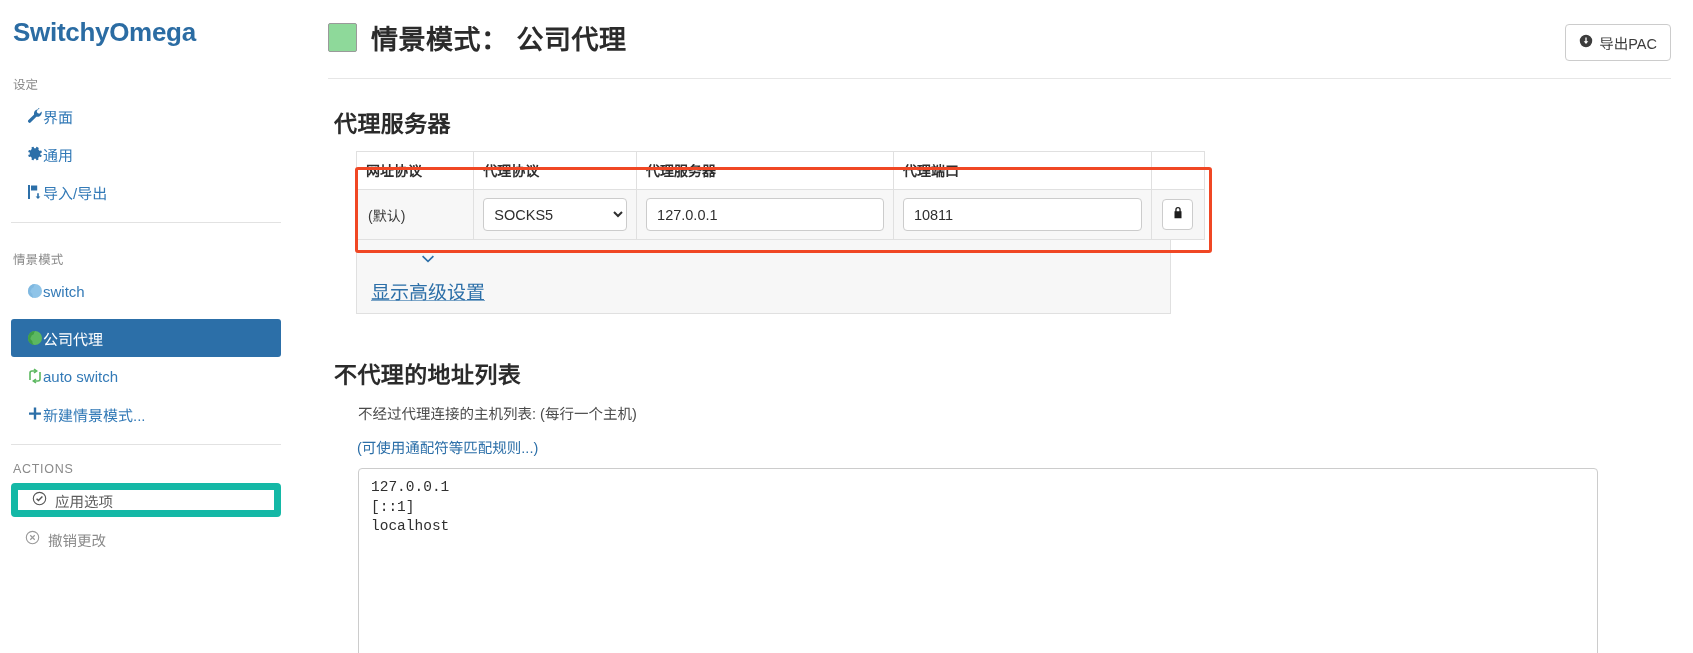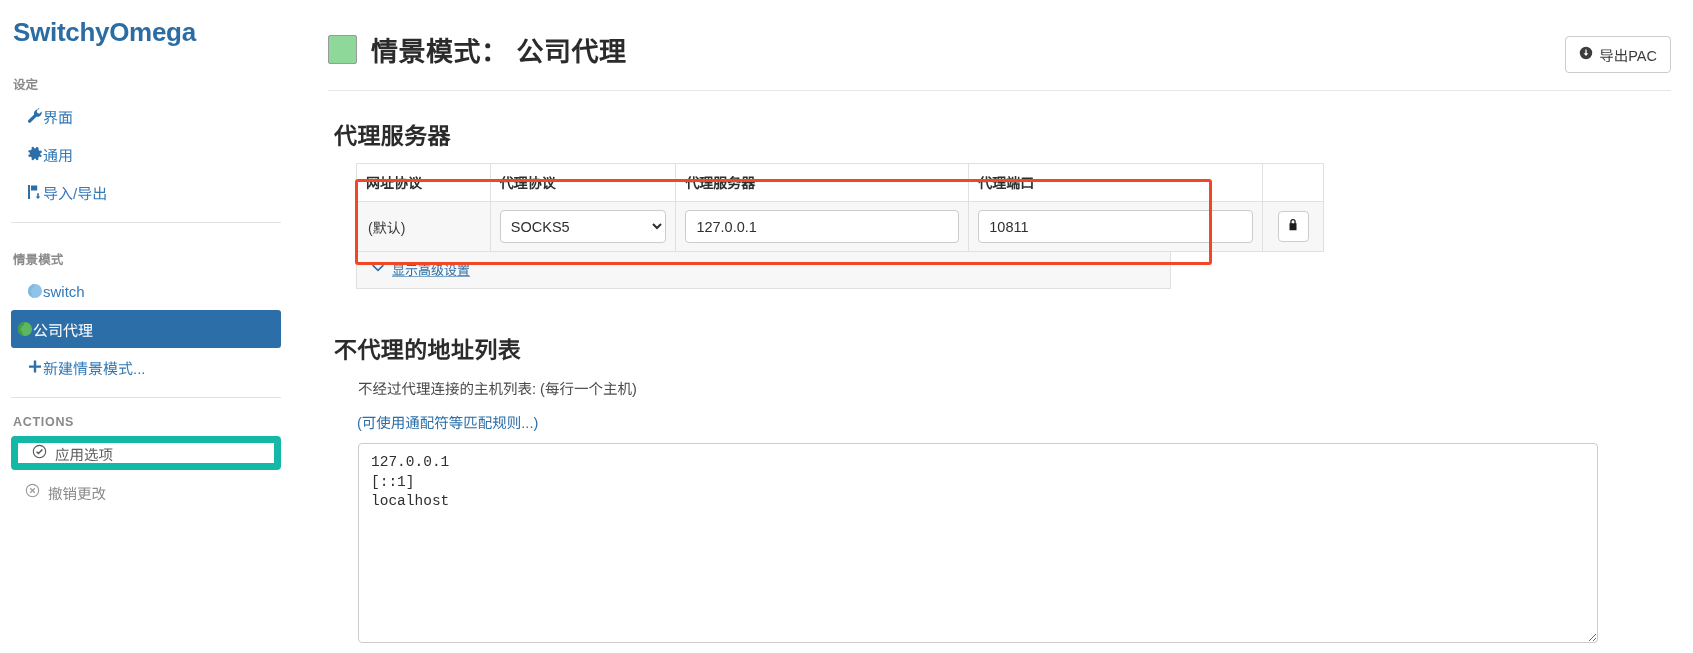--- a/index.html
+++ b/index.html
@@ -29,21 +29,21 @@
     font-size: 26px;
     font-weight: bold;
     color: #2b6ca3;
     letter-spacing: -0.3px;
     padding: 17px 0 0 13px;
     line-height: 1.2;
     white-space: nowrap;
   }
   .nav-group-title {
     font-size: 12.5px;
-    font-weight: bold;
+    font-weight: normal;
     color: #8a8a8a;
     padding: 0 0 0 13px;
     margin-top: 26px;
     margin-bottom: 4px;
     letter-spacing: 0.1px;
   }
   .nav-group-title.actions-title { letter-spacing: 0.7px; margin-top: 17px; margin-bottom: 7px; }
 
   .nav-item {
     display: flex;
@@ -59,22 +59,22 @@
   .nav-item .ico {
     width: 17px; height: 17px;
     display: inline-flex; align-items: center; justify-content: center;
     flex: 0 0 17px;
   }
   .nav-item .ico svg { display: block; }
   .nav-item.active {
     background: #2c6fa8;
     color: #ffffff;
     border-radius: 3px;
-    margin: 0 23px 0 11px;
-    padding-left: 5px;
+    margin: 9px 23px 0 11px;
+    padding-left: 15px;
     height: 38px;
   }
   .nav-sep {
     height: 1px; background: #e2e2e2;
     margin: 11px 23px 0 11px;
   }
 
   .action-btn {
     display: flex; align-items: center; gap: 8px;
     margin: 0 23px 0 11px;
@@ -97,21 +97,21 @@
     font-size: 14.5px;
     cursor: pointer;
     margin-top: 5px;
     white-space: nowrap;
   }
 
   
   .content {
     flex: 1 1 auto;
     position: relative;
-    padding: 12px 22px 0 24px;
+    padding: 0 22px 0 24px;
     min-width: 0;
   }
   .page-head {
     display: flex; align-items: flex-start; justify-content: space-between;
     padding: 18px 0 0 0;
   }
   .page-title {
     display: flex; align-items: center; gap: 14px;
     font-size: 27px;
     font-weight: bold;
@@ -143,21 +143,21 @@
   h2.sec {
     font-size: 23px;
     font-weight: bold;
     color: #2b2b2b;
     margin: 26px 0 12px 6px;
     letter-spacing: 0.4px;
   }
 
   
   .table-zone { position: relative; margin-left: 28px; width: 815px; }
-  .proxy-table { border-collapse: collapse; width: 968px; table-layout: fixed; }
+  .proxy-table { border-collapse: collapse; width: 849px; table-layout: fixed; }
   .proxy-table th {
     text-align: left;
     font-size: 14px;
     font-weight: bold;
     color: #2f2f2f;
     padding: 8px 9px 9px 9px;
     border: 1px solid #e0e0e0;
     border-top: 1px solid #e0e0e0;
     background: #ffffff;
     vertical-align: middle;
@@ -209,24 +209,24 @@
   }
   .adv-row {
     border: 1px solid #e0e0e0;
     border-top: none;
     background: #f7f7f7;
     padding: 8px 0 9px 14px;
     width: 815px;
   }
   .adv-link {
     color: #2c6fa8;
-    font-size: 13px;
+    font-size: 19px;
     text-decoration: none;
     cursor: pointer;
-    display: inline-flex; align-items: center; gap: 7px;
+    display: inline-flex; align-items: center; gap: 7px; flex-direction: column;
   }
   .adv-link .label { text-decoration: underline; text-decoration-color: rgba(44,111,168,.6); }
 
   
   .redbox {
     position: absolute;
     border: 3px solid #f04724;
     border-radius: 3px;
     pointer-events: none;
   }
@@ -320,20 +320,31 @@
     <a class="nav-item active">
       <span class="ico">
         <svg width="16" height="16" viewBox="0 0 16 16">
           <circle cx="8" cy="8" r="7" fill="#5cb860"></circle>
           <path d="M8 1a7 7 0 0 0 0 14c-2 0-2.6-2-2.6-3.5 0-1.2-2-1.4-2-3 0-1 1-1.4 1-2.4 0-1.4 1.8-1 2.3-2.2.4-1 .6-1.9 1.3-2.9z" fill="#3f9e46"></path>
         </svg>
       </span>
       <span>公司代理</span>
     </a>
 
+    <a class="nav-item">
+      <span class="ico">
+        <svg width="16" height="16" viewBox="0 0 16 16" fill="none" stroke="#5cb860" stroke-width="1.6">
+          <path d="M3 12V5a2 2 0 0 1 2-2h4"></path>
+          <path d="M7 1.2 9.6 3 7 4.8"></path>
+          <path d="M13 4v7a2 2 0 0 1-2 2H7"></path>
+          <path d="M9 11.2 6.4 13 9 14.8"></path>
+        </svg>
+      </span>
+      <span>auto switch</span>
+    </a>
 
     <a class="nav-item">
       <span class="ico">
         <svg width="16" height="16" viewBox="0 0 16 16" fill="#2c6fa8">
           <path d="M6.8 1.6h2.4v4.8H14v2.4H9.2v4.8H6.8V8.8H2V6.4h4.8z"></path>
         </svg>
       </span>
       <span>新建情景模式...</span>
     </a>
 

